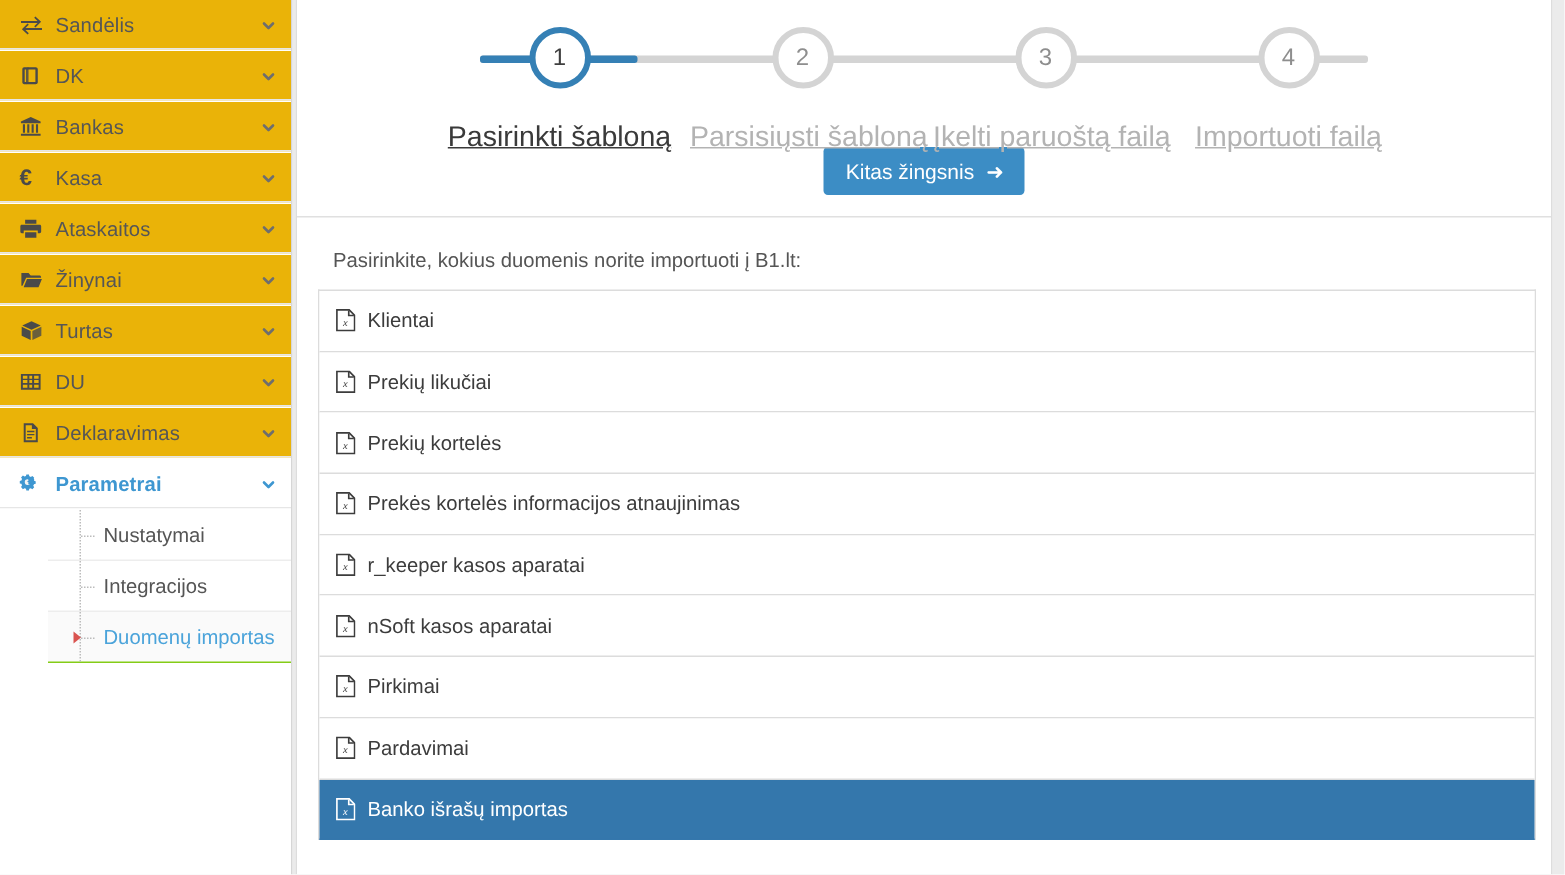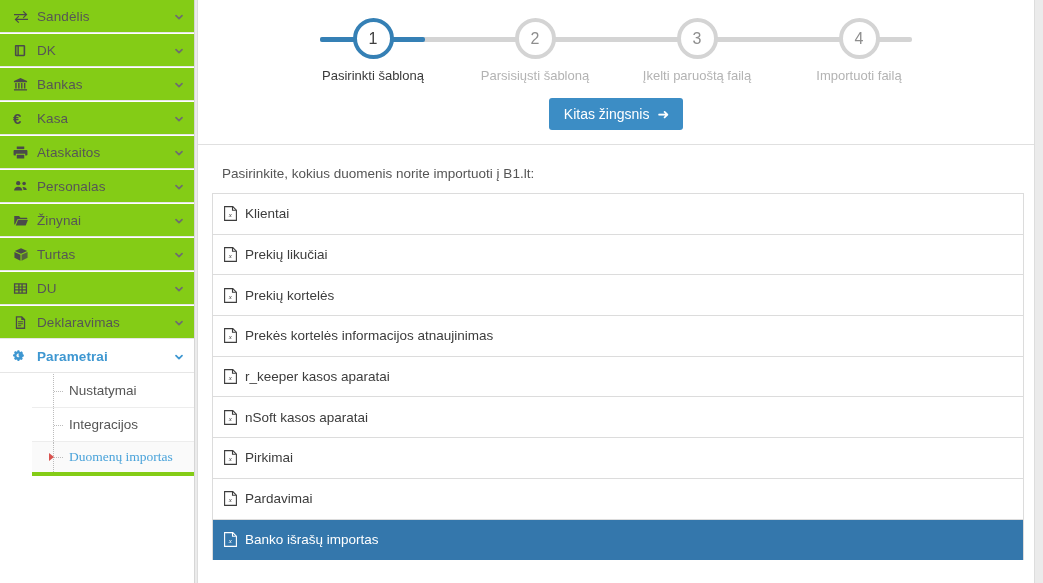--- a/index.html
+++ b/index.html
@@ -28,21 +28,21 @@
     background: #ffffff;
     border-right: 1px solid #d6d6d6;
     overflow: hidden;
   }
 
   .nav-item {
     position: relative;
     height: 34px;
     display: flex;
     align-items: center;
-    background: #84cc16;
+    background: #eab308;
     border-bottom: 1px solid #ffffff;
     box-shadow: inset 0 -1px 0 #e6e6e6;
     padding: 0 8px 0 13px;
     cursor: pointer;
   }
   .nav-item .ico {
     width: 21px;
     flex: 0 0 21px;
     display: flex;
     align-items: center;
@@ -107,21 +107,21 @@
   .sub-item .bullet {
     position: absolute;
     left: 17px;
     top: 50%;
     transform: translateY(-50%);
     width: 0; height: 0;
     border-left: 5px solid #d9534f;
     border-top: 4px solid transparent;
     border-bottom: 4px solid transparent;
   }
-  .sub-last { border-bottom: 4px solid #84cc16; font-family: Liberation Serif, serif; }
+  .sub-last { border-bottom: 1px solid #84cc16; }
 
   
   #main-wrap {
     flex: 1 1 auto;
     padding-left: 2px;
     height: 583px;
     background: #ebebeb;
     overflow: hidden;
   }
   #content-card {
@@ -183,24 +183,25 @@
     font-size: 16px;
     line-height: 33px;
     margin: 0 auto;
     text-align: center;
   }
   .step.done .circle {
     border-color: #3580b5;
     color: #3f3f3f;
   }
   .step .step-label {
-    margin-top: 9px;
-    font-size: 13px;
+    margin-top: 22px;
+    font-size: 19px;
     color: #b3b3b3;
     white-space: nowrap;
+    text-decoration: underline;
   }
   .step.done .step-label { color: #3a3a3a; }
 
   
   #next-row {
     text-align: center;
     padding-top: 2px;
     padding-bottom: 14px;
   }
   #next-btn {
@@ -323,36 +324,20 @@
         </div>
         <div class="nav-item">
           <span class="ico">
             <svg width="15" height="15" viewBox="0 0 16 16" fill="currentColor">
               <path d="M4 1.6h8v2.8H4z"></path>
               <path d="M1.6 5.2h12.8c.6 0 1 .5 1 1.1v3.9c0 .6-.5 1-1 1H13v-2H3v2H1.6c-.6 0-1-.5-1-1V6.3c0-.6.4-1.1 1-1.1z"></path>
               <path d="M4 10.4h8v4H4z"></path>
             </svg>
           </span>
           <span class="lbl">Ataskaitos</span>
-          <span class="caret">
-            <svg width="10" height="10" viewBox="0 0 12 12" fill="none" stroke="currentColor" stroke-width="2.1" stroke-linecap="round" stroke-linejoin="round">
-              <polyline points="2.4,4.4 6,8 9.6,4.4"></polyline>
-            </svg>
-          </span>
-        </div>
-        <div class="nav-item">
-          <span class="ico">
-            <svg width="16" height="15" viewBox="0 0 16 16" fill="currentColor">
-              <circle cx="5" cy="4.4" r="2.3"></circle>
-              <circle cx="11.3" cy="4.8" r="1.9"></circle>
-              <path d="M.6 12.3c0-2.5 2-4.1 4.4-4.1s4.4 1.6 4.4 4.1z"></path>
-              <path d="M10.2 8.4c2 0 4 1.2 4 3.3h-3.6c0-1.3-.4-2.4-1.1-3.2.2 0 .4-.1.7-.1z"></path>
-            </svg>
-          </span>
-          <span class="lbl">Personalas</span>
           <span class="caret">
             <svg width="10" height="10" viewBox="0 0 12 12" fill="none" stroke="currentColor" stroke-width="2.1" stroke-linecap="round" stroke-linejoin="round">
               <polyline points="2.4,4.4 6,8 9.6,4.4"></polyline>
             </svg>
           </span>
         </div>
         <div class="nav-item">
           <span class="ico">
             <svg width="16" height="15" viewBox="0 0 16 16" fill="currentColor">
               <path d="M.8 3.2h5.1L7.4 5h6.2c.7 0 1.2.5 1.2 1.1v.5H4.2L1.6 12.3H.8z"></path>

